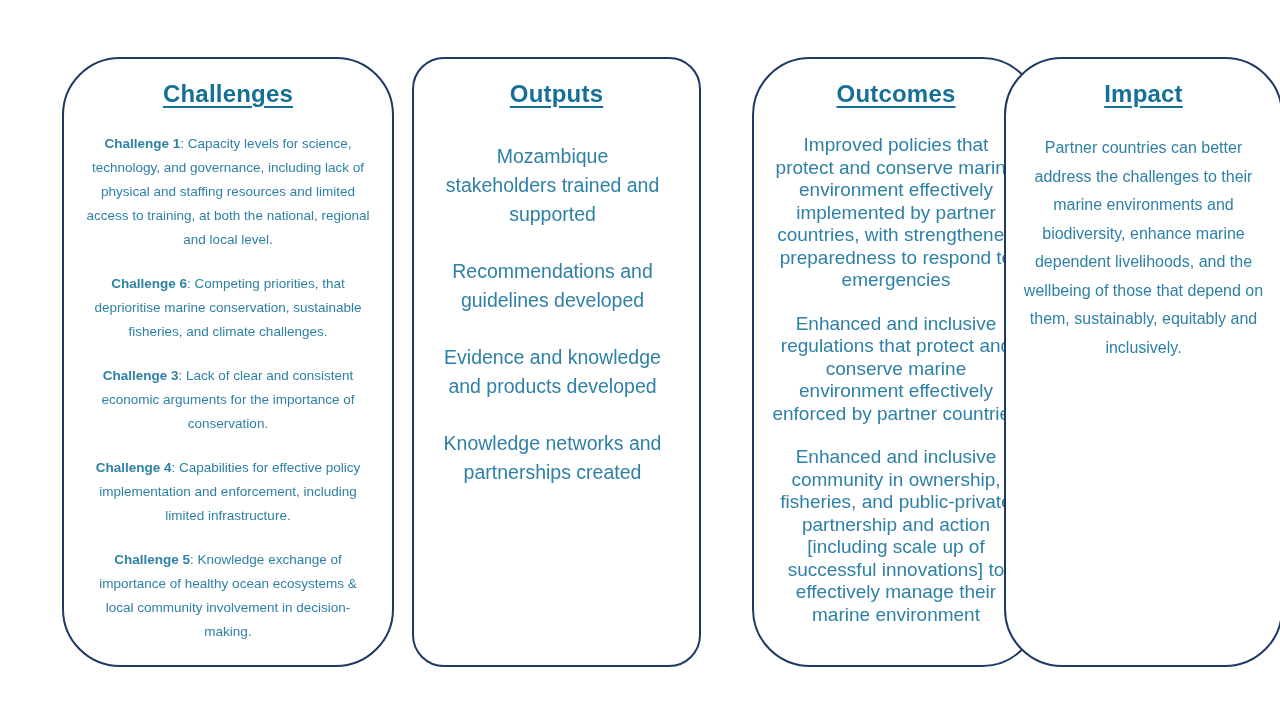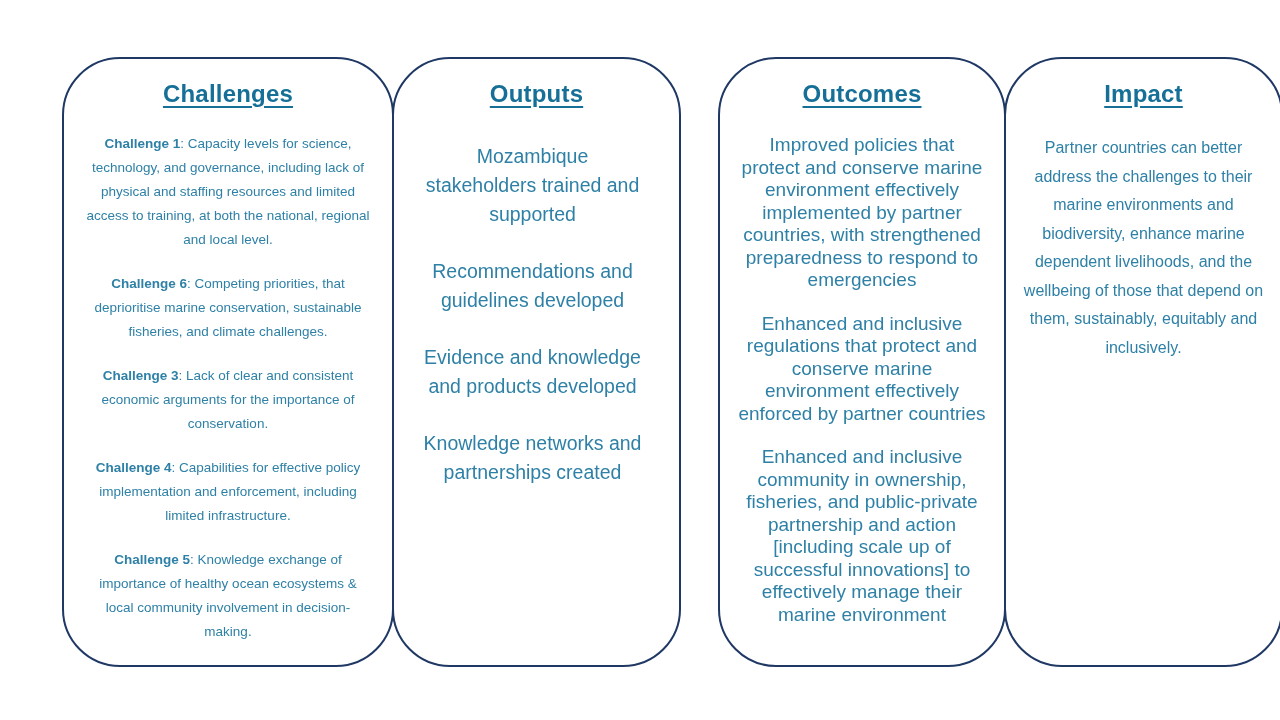--- a/index.html
+++ b/index.html
@@ -14,22 +14,22 @@
 
   .col {
     position: absolute;
     top: 57px; height: 610px;
     border: 2.5px solid #1f3864;
     border-radius: 58px;
     background: #ffffff;
     text-align: center;
   }
   #col-challenges { left: 22px;  width: 332px; }
-  #col-outputs    { left: 352px; width: 289px; }
-  #col-outcomes   { left: 678px; width: 288px; }
+  #col-outputs    { left: 372px; width: 289px; border-radius: 32px; }
+  #col-outcomes   { left: 712px; width: 288px; }
   #col-impact     { left: 964px; width: 279px; text-align: center; }
 
   .col h2 {
     margin: 21px 0 0 0;
     font-size: 24px;
     font-weight: bold;
     text-decoration: underline;
     text-underline-offset: 4px;
     color: #156f96;
     letter-spacing: 0.2px;

